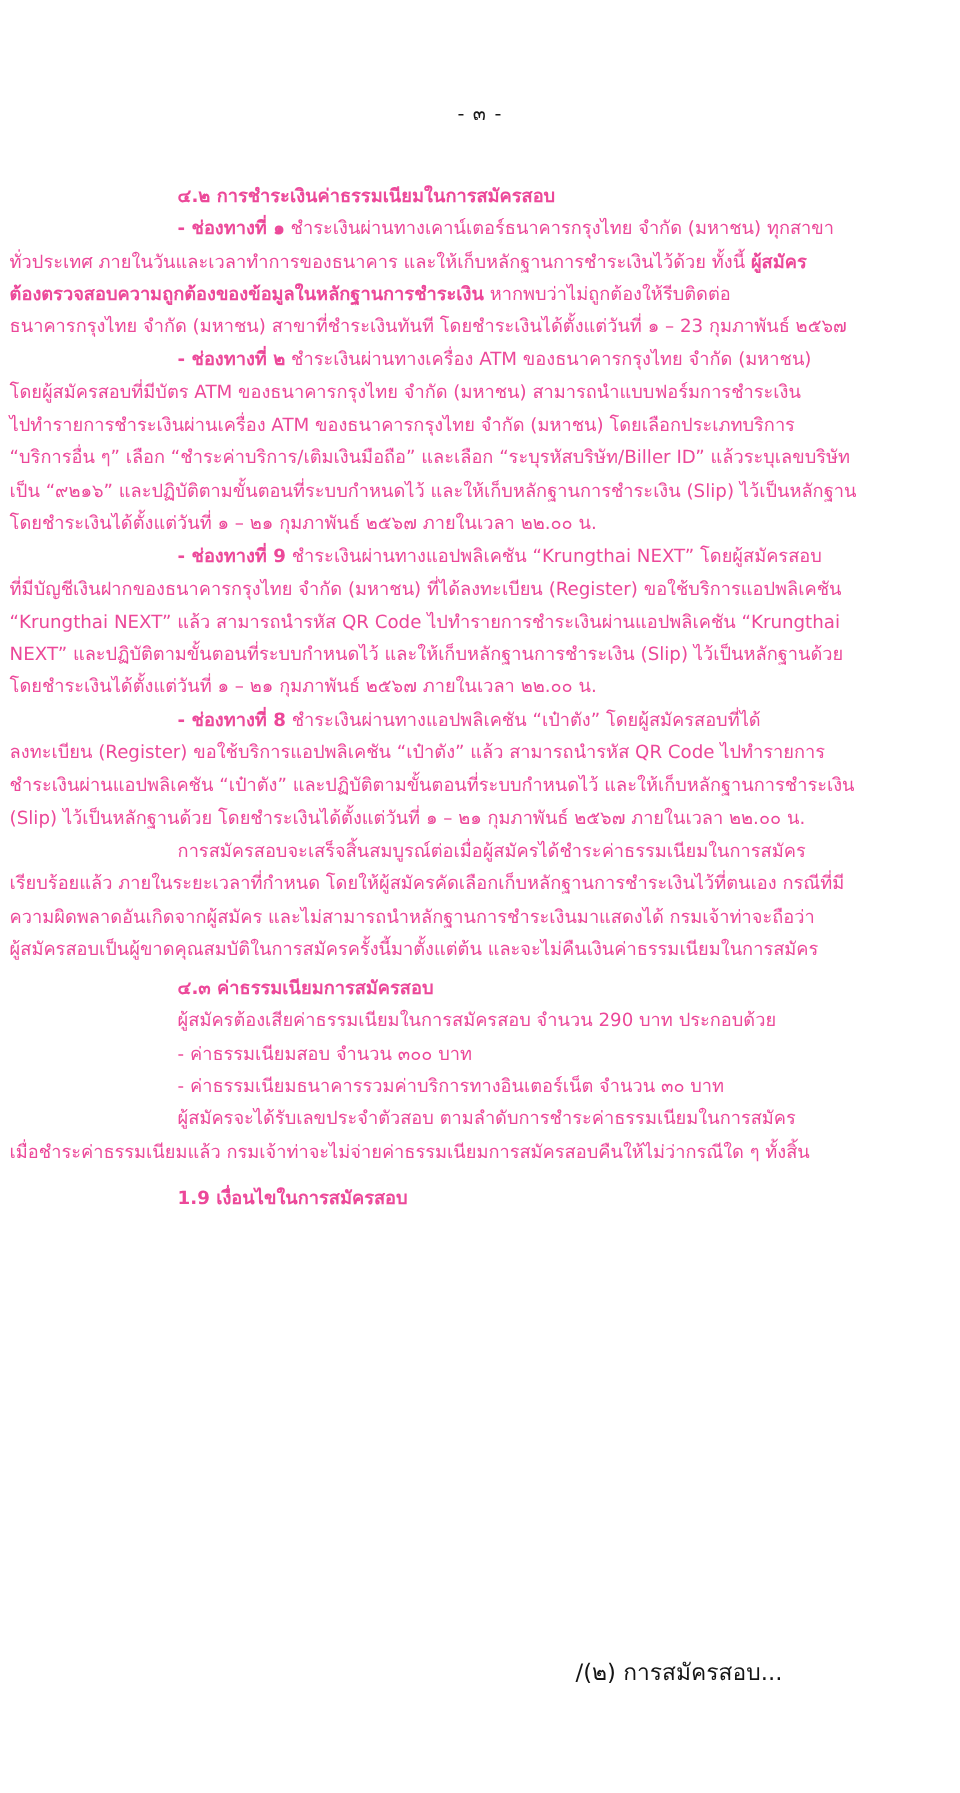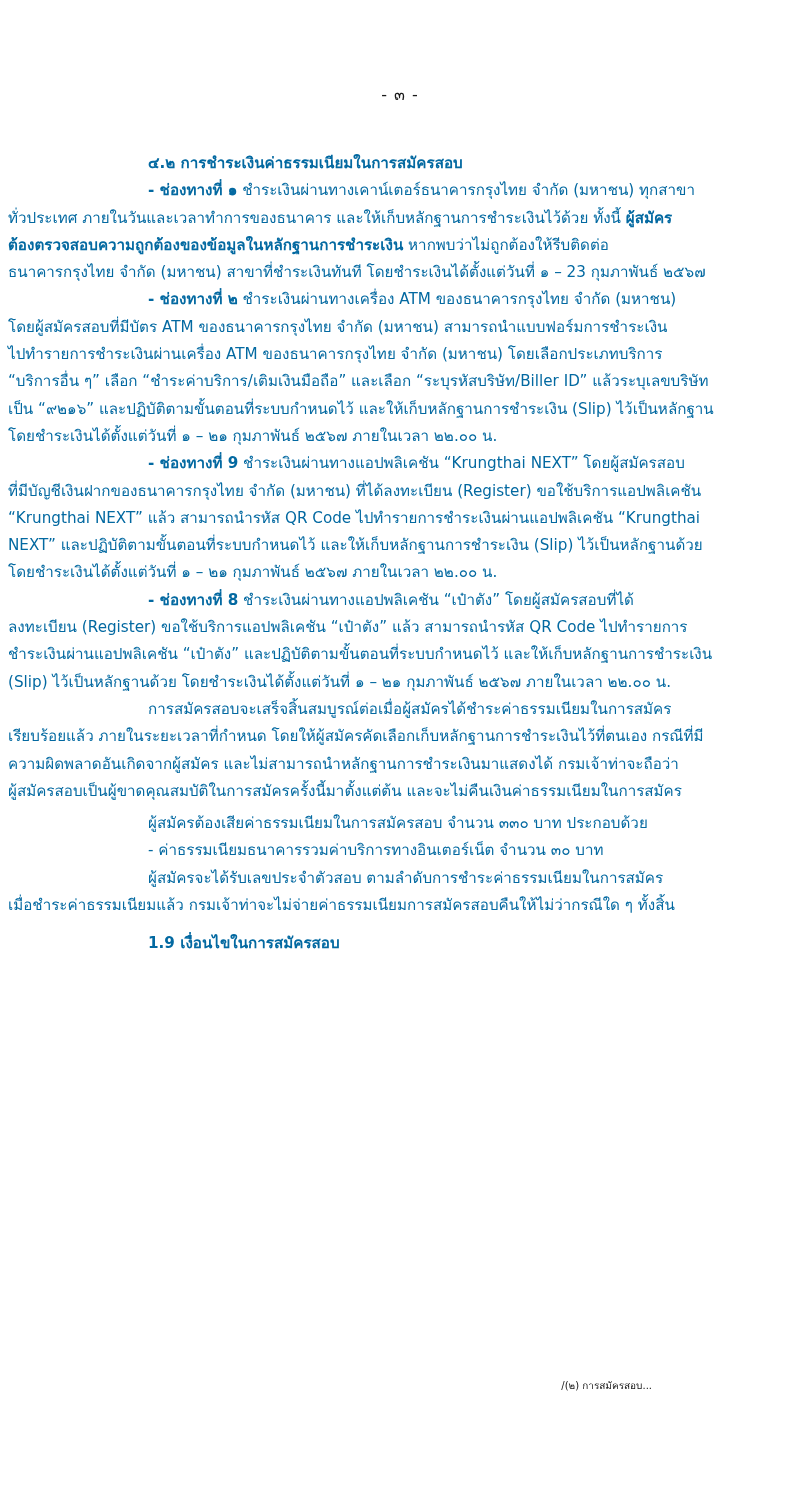--- a/index.html
+++ b/index.html
@@ -29,21 +29,21 @@
   .body-area {
     position: absolute;
     top: 150px;
     left: 8px;
     width: 784px;
   }
   p {
     margin: 0 0 0 0;
     font-size: 15.2px;
     line-height: 27.3px;
-    color: #0369a1;
+    color: #ec4899;
     text-align: left;
     white-space: pre-wrap;
   }
   .heading {
     font-weight: bold;
     text-indent: 140px;
   }
   .indent-big {
     text-indent: 140px;
   }
@@ -51,21 +51,21 @@
     font-weight: bold;
   }
   .footer-note {
     position: absolute;
     top: 1378px;
     left: 0;
     width: 800px;
     text-align: right;
     padding-right: 148px;
     box-sizing: border-box;
-    font-size: 10px;
+    font-size: 19px;
     color: #141414;
   }
   .gap-sm { height: 5px; }
   .gap-md { height: 11px; }
 </style>
 </head>
 <body>
 
 <div class="page">
 
@@ -98,21 +98,23 @@
 ชำระเงินผ่านแอปพลิเคชัน “เป๋าตัง” และปฏิบัติตามขั้นตอนที่ระบบกำหนดไว้ และให้เก็บหลักฐานการชำระเงิน
 (Slip) ไว้เป็นหลักฐานด้วย โดยชำระเงินได้ตั้งแต่วันที่ ๑ – ๒๑ กุมภาพันธ์ ๒๕๖๗ ภายในเวลา ๒๒.๐๐ น.</span></p>
 
     <p class="indent-big">การสมัครสอบจะเสร็จสิ้นสมบูรณ์ต่อเมื่อผู้สมัครได้ชำระค่าธรรมเนียมในการสมัคร
 เรียบร้อยแล้ว ภายในระยะเวลาที่กำหนด โดยให้ผู้สมัครคัดเลือกเก็บหลักฐานการชำระเงินไว้ที่ตนเอง กรณีที่มี
 ความผิดพลาดอันเกิดจากผู้สมัคร และไม่สามารถนำหลักฐานการชำระเงินมาแสดงได้ กรมเจ้าท่าจะถือว่า
 ผู้สมัครสอบเป็นผู้ขาดคุณสมบัติในการสมัครครั้งนี้มาตั้งแต่ต้น และจะไม่คืนเงินค่าธรรมเนียมในการสมัคร</p>
 
     <div class="gap-sm"></div>
 
-    <p class="indent-big">ผู้สมัครต้องเสียค่าธรรมเนียมในการสมัครสอบ จำนวน ๓๓๐ บาท ประกอบด้วย</p>
+    <p class="heading">๔.๓ ค่าธรรมเนียมการสมัครสอบ</p>
+    <p class="indent-big">ผู้สมัครต้องเสียค่าธรรมเนียมในการสมัครสอบ จำนวน 290 บาท ประกอบด้วย</p>
+    <p class="indent-big">- ค่าธรรมเนียมสอบ จำนวน ๓๐๐ บาท</p>
     <p class="indent-big">- ค่าธรรมเนียมธนาคารรวมค่าบริการทางอินเตอร์เน็ต จำนวน ๓๐ บาท</p>
     <p class="indent-big">ผู้สมัครจะได้รับเลขประจำตัวสอบ ตามลำดับการชำระค่าธรรมเนียมในการสมัคร
 เมื่อชำระค่าธรรมเนียมแล้ว กรมเจ้าท่าจะไม่จ่ายค่าธรรมเนียมการสมัครสอบคืนให้ไม่ว่ากรณีใด ๆ ทั้งสิ้น</p>
 
     <div class="gap-md"></div>
 
     <p class="heading">1.9 เงื่อนไขในการสมัครสอบ</p>
 
   </div>
 

